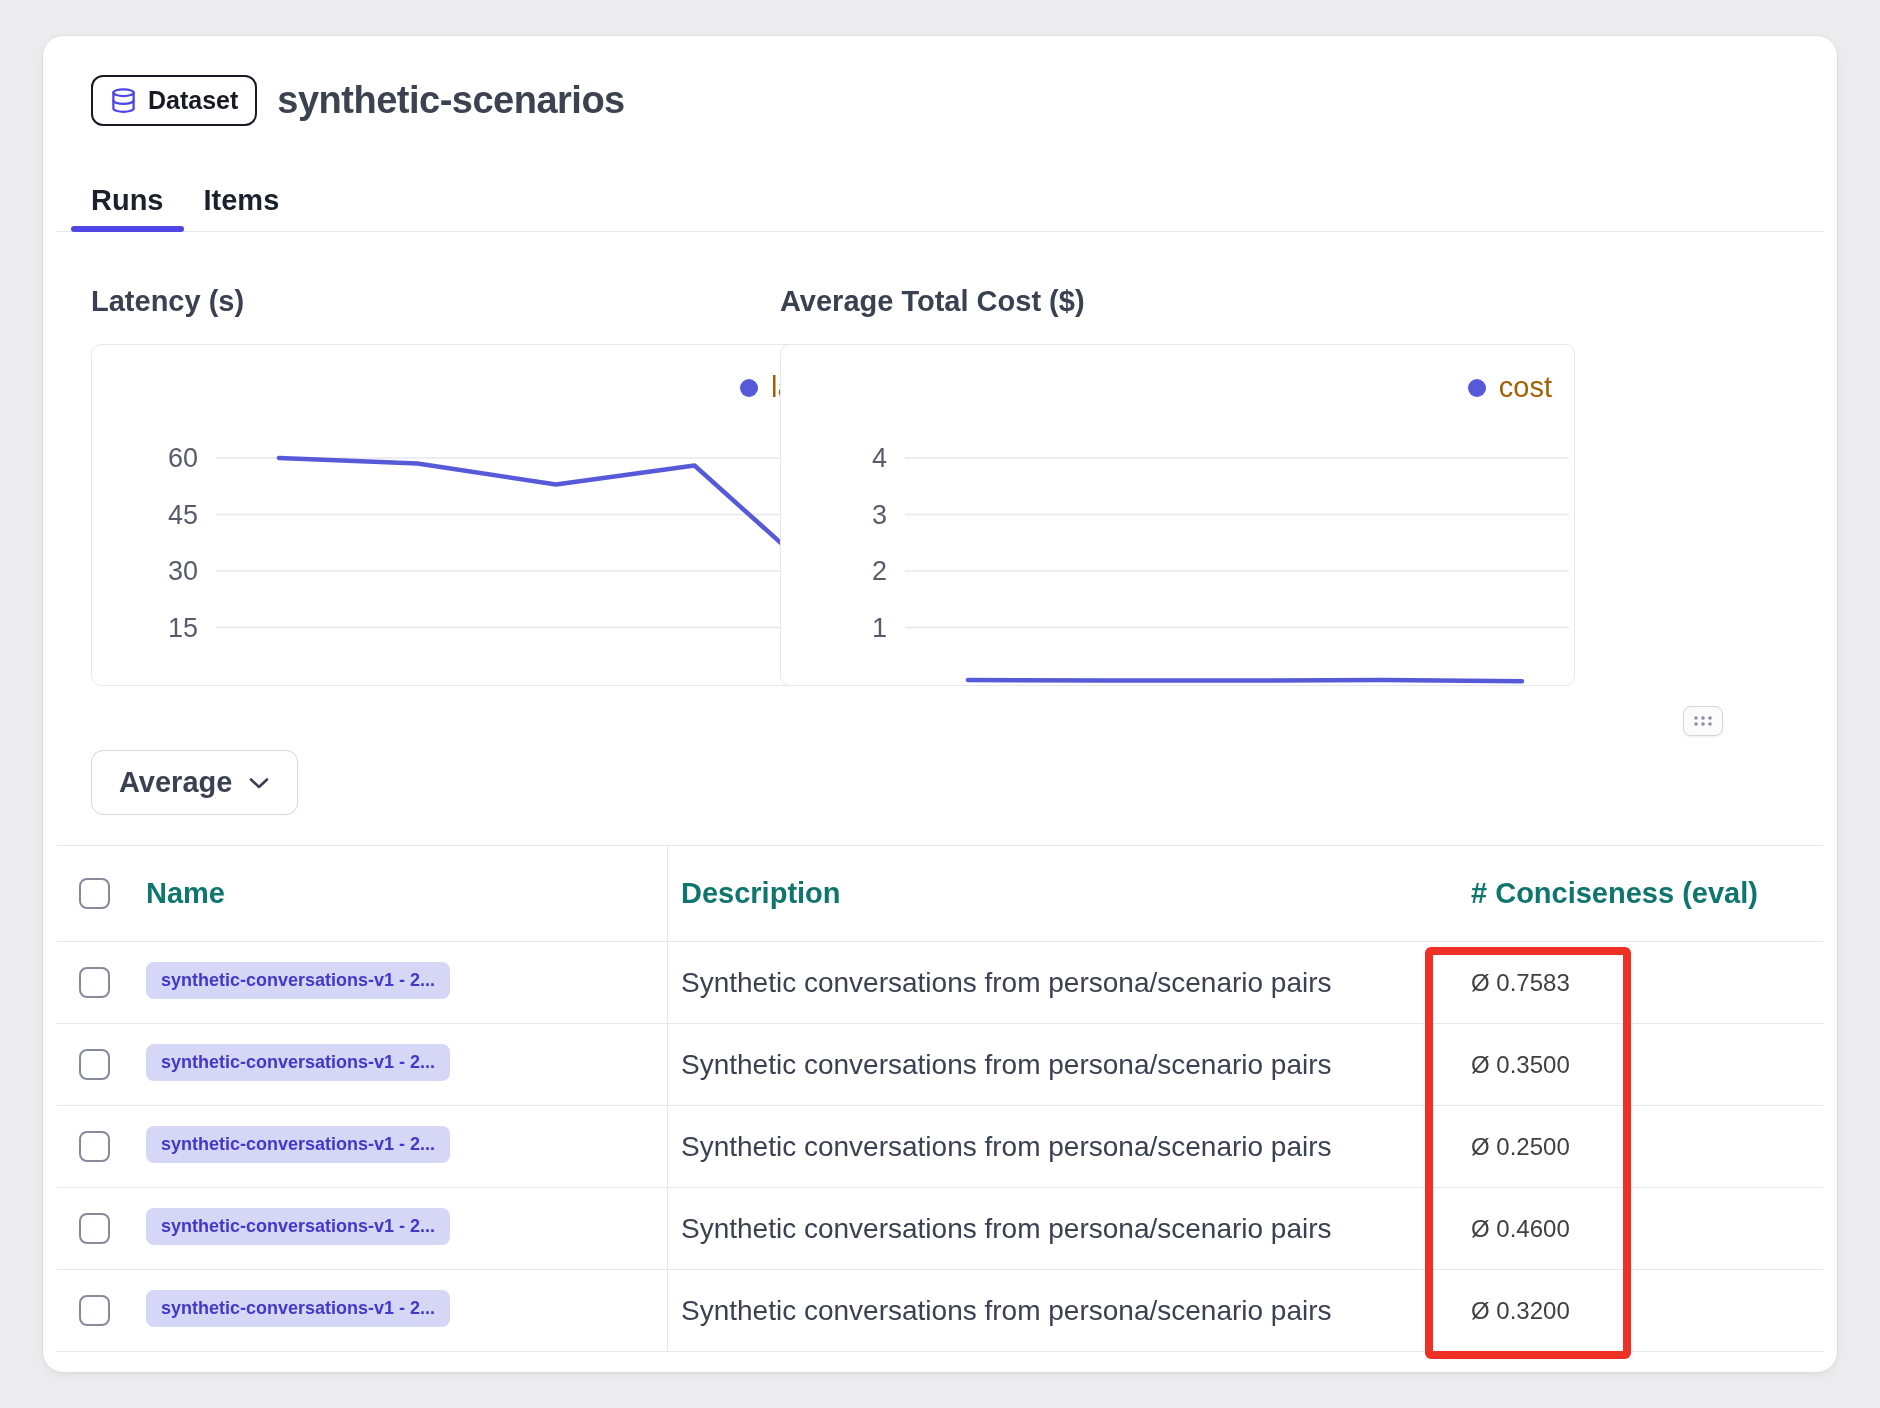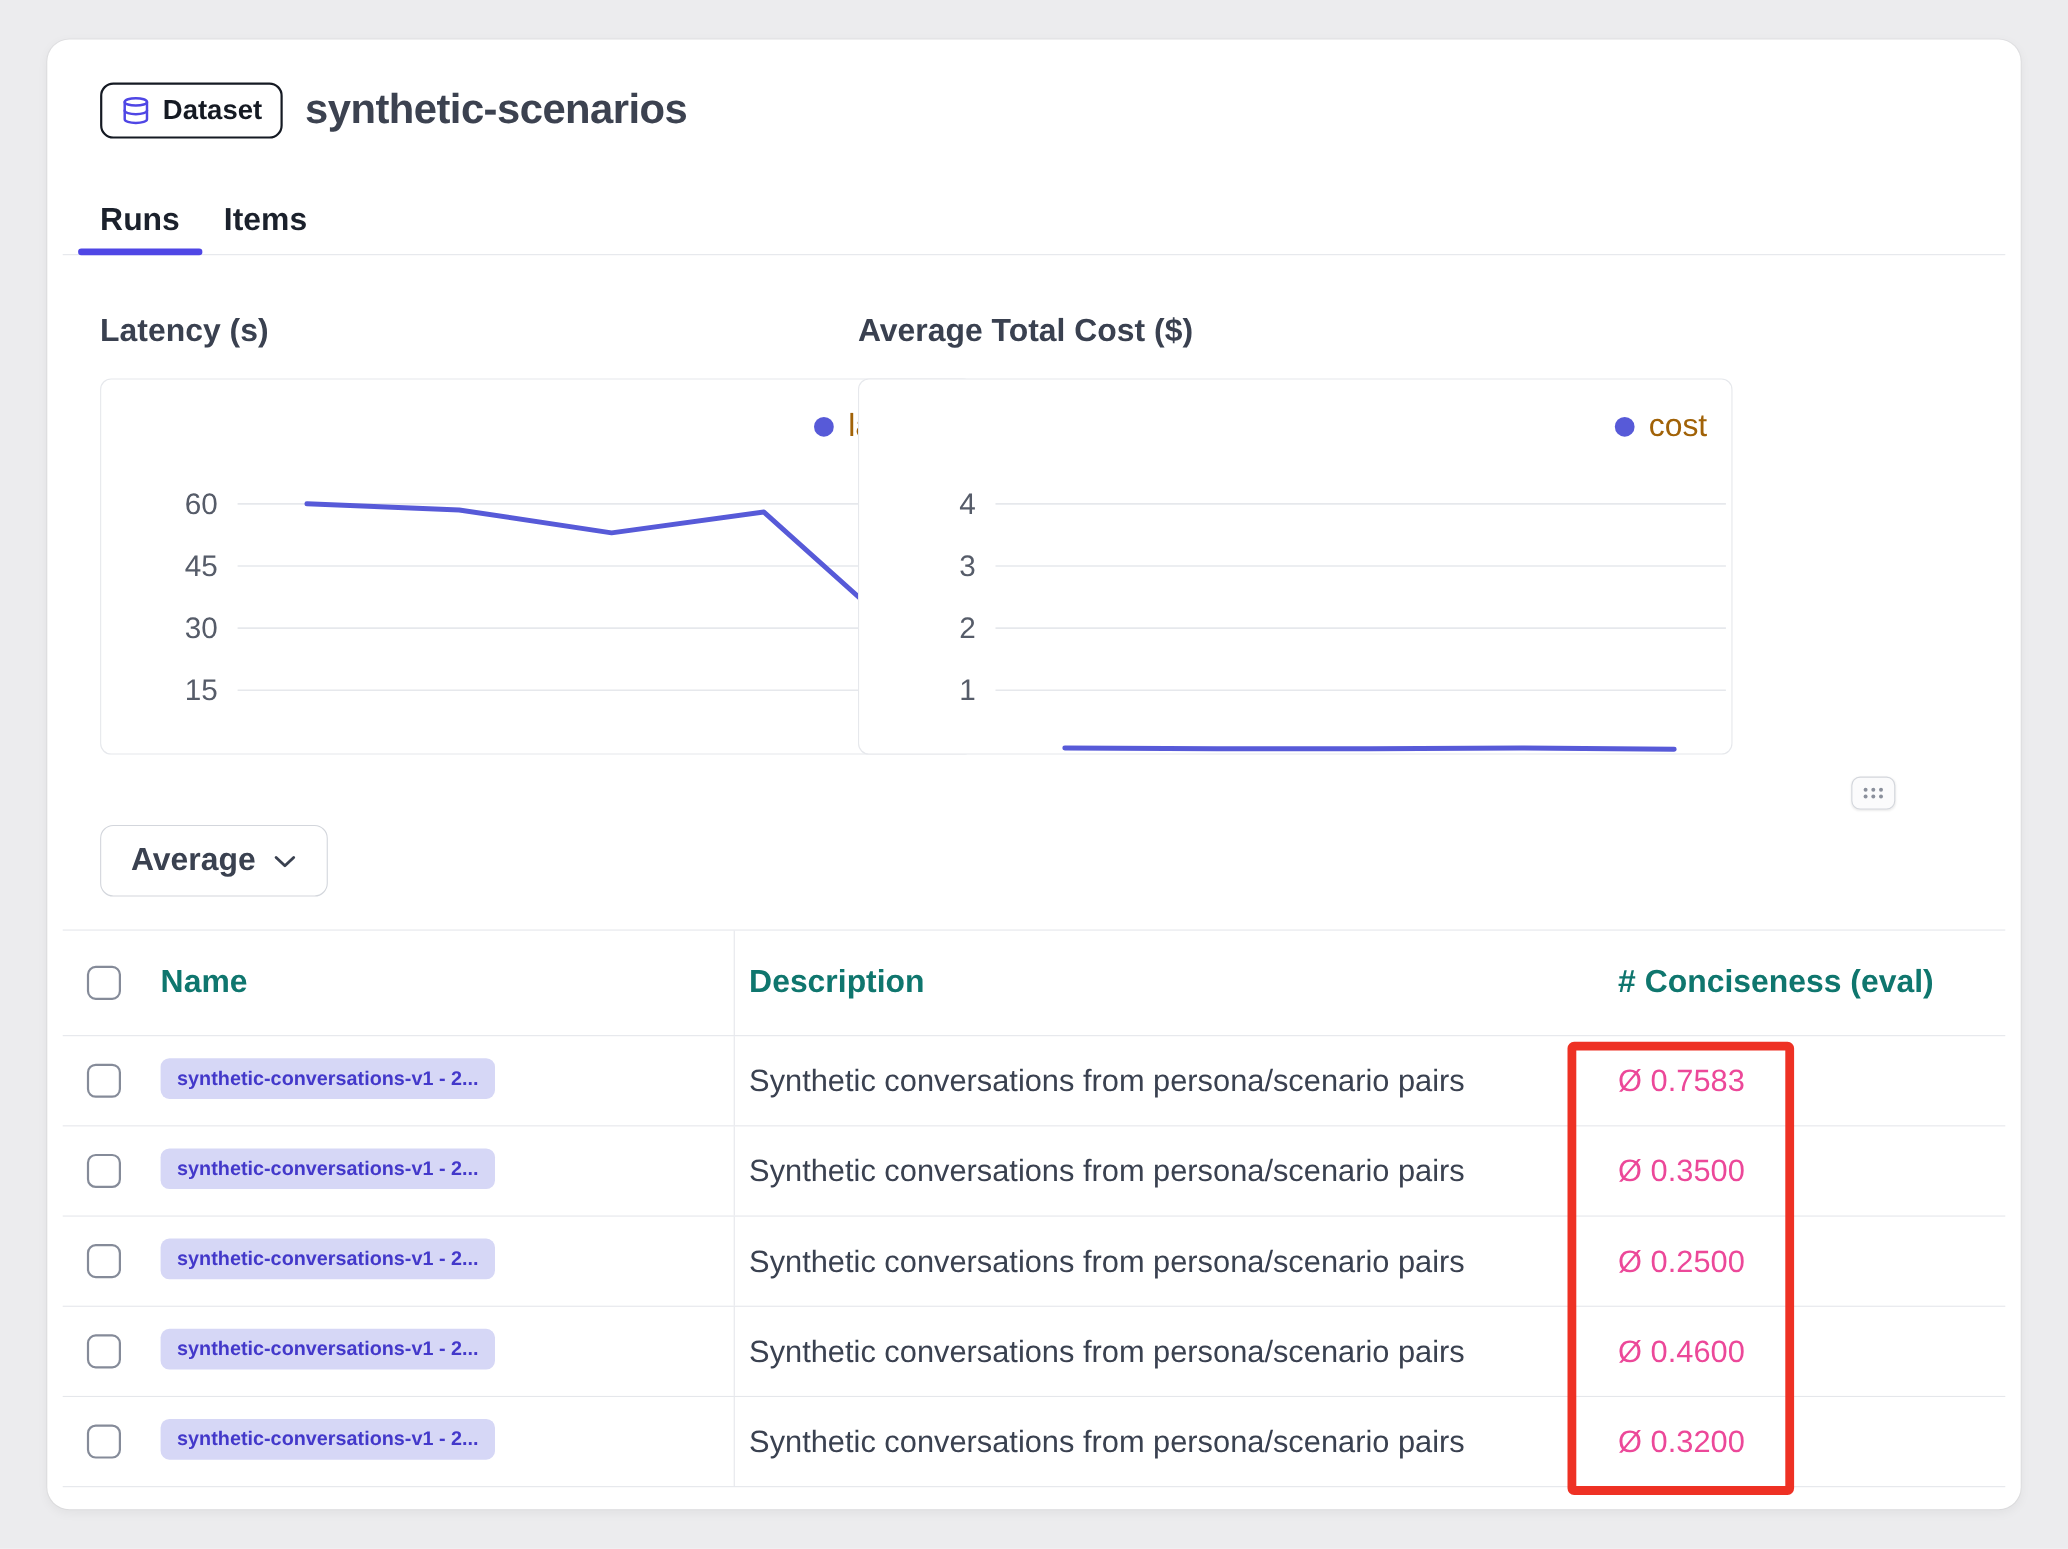--- a/index.html
+++ b/index.html
@@ -96,21 +96,21 @@
   }
   .pill {
     display: inline-block; max-width: 505px;
     background: #d6d7f6; color: #4338ca;
     font-size: 18px; font-weight: 700;
     padding: 8px 15px; border-radius: 8px;
     white-space: nowrap; overflow: hidden; text-overflow: ellipsis;
     cursor: pointer;
   }
   .desc-text { font-size: 28px; color: #3a4150; }
-  .conc-text { font-size: 28px; color: #ec4899; }
+  .conc-text { font-size: 24px; color: #404040; }
   
   .annotation {
     position: absolute; left: 1382px; top: 911px;
     width: 206px; height: 412px;
     border: 8px solid #ee3124; border-radius: 6px;
     pointer-events: none;
   }
 </style>
 </head>
 <body>

